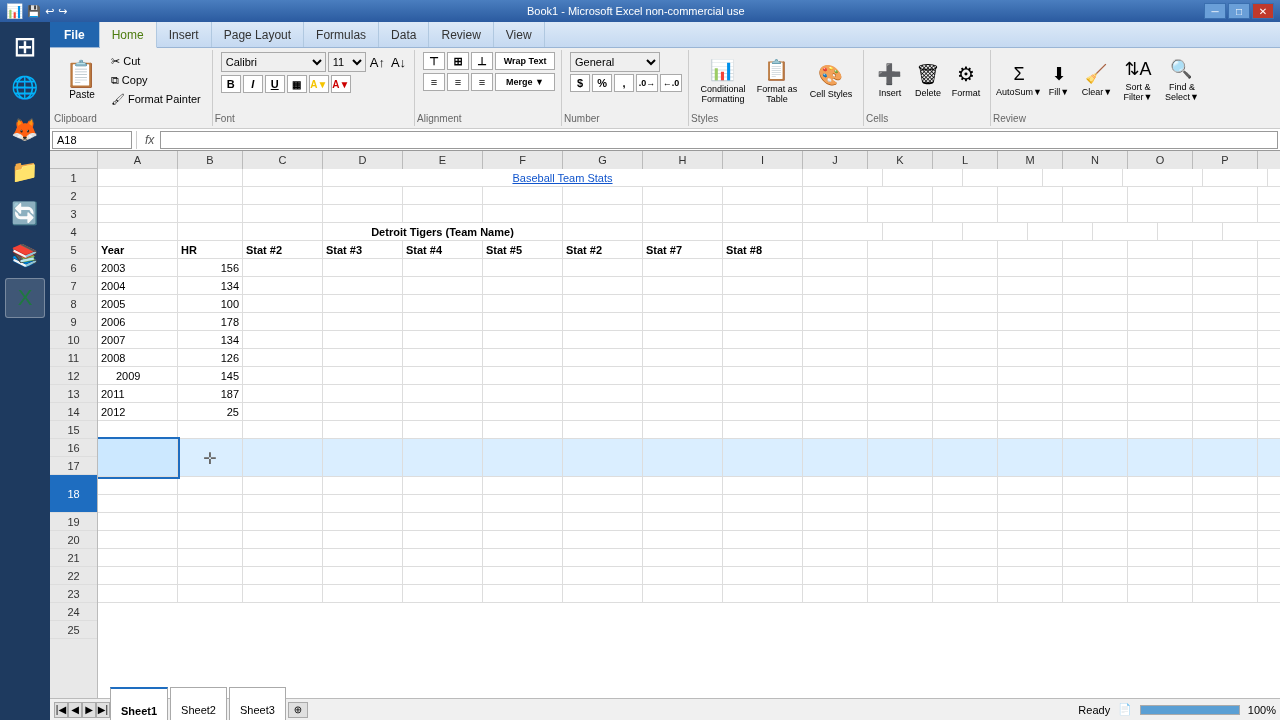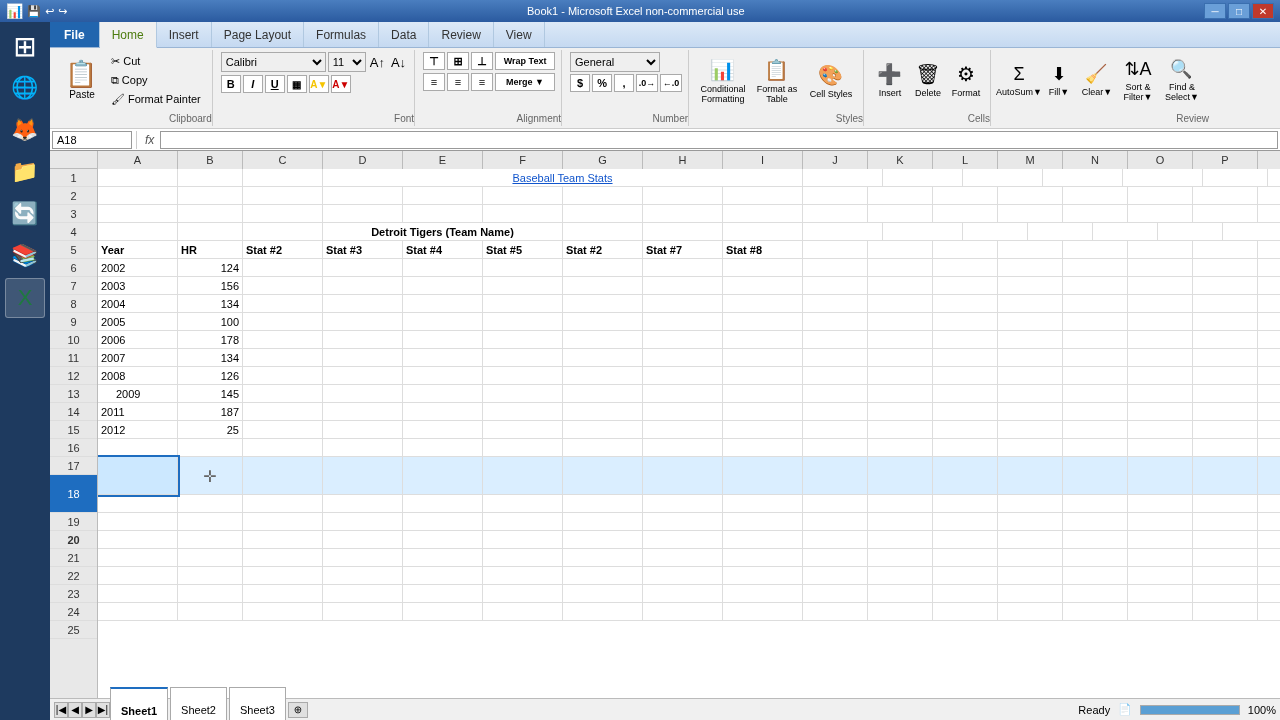--- a/index.html
+++ b/index.html
@@ -21,21 +21,21 @@
     .title-bar-controls { display: flex; gap: 2px; }
     .tb-btn { width: 22px; height: 16px; background: #6a9fd8; border: 1px solid #3a6faf; color: white; font-size: 10px; display: flex; align-items: center; justify-content: center; cursor: pointer; }
 
     
     .ribbon { background: #f0f0f0; border-bottom: 1px solid #ccc; }
     .ribbon-tabs { display: flex; background: linear-gradient(to bottom, #dce9f7, #c5d9f1); height: 26px; border-bottom: 1px solid #9ab5d5; }
     .ribbon-tab { padding: 4px 12px; font-size: 12px; cursor: pointer; display: flex; align-items: center; color: #333; border-right: 1px solid #b0c8e0; }
     .ribbon-tab.active { background: #f0f0f0; border-bottom: 1px solid #f0f0f0; margin-bottom: -1px; color: #4d7c0f; }
     .ribbon-content { display: flex; padding: 2px 4px; height: 80px; gap: 2px; }
     .ribbon-group { display: flex; flex-direction: column; border-right: 1px solid #ccc; padding: 2px 6px; position: relative; min-width: 60px; }
-    .ribbon-group-label { font-size: 10px; color: #666; text-align: right; position: absolute; bottom: 2px; left: 0; right: 0; }
+    .ribbon-group-label { font-size: 10px; color: #666; text-align: left; position: absolute; bottom: 2px; left: 0; right: 0; }
     .ribbon-group-content { display: flex; flex-direction: row; align-items: flex-start; gap: 2px; flex: 1; padding-bottom: 14px; }
     .ribbon-btn-large { display: flex; flex-direction: column; align-items: center; justify-content: center; width: 44px; height: 56px; cursor: pointer; border: 1px solid transparent; border-radius: 2px; font-size: 10px; gap: 2px; }
     .ribbon-btn-large .icon { font-size: 22px; line-height: 1; }
     .ribbon-btn-small { display: flex; align-items: center; gap: 3px; padding: 2px 4px; cursor: pointer; border: 1px solid transparent; border-radius: 2px; font-size: 11px; white-space: nowrap; height: 18px; }
     .ribbon-col { display: flex; flex-direction: column; gap: 1px; }
 
     
     .font-select { width: 105px; height: 20px; font-size: 11px; border: 1px solid #aaa; }
     .font-size-select { width: 38px; height: 20px; font-size: 11px; border: 1px solid #aaa; }
     .font-row { display: flex; gap: 2px; align-items: center; margin-bottom: 1px; }
@@ -306,21 +306,21 @@
               <div class="row-num" style="height: 18px; border-bottom: 1px solid rgb(221, 221, 221); font-size: 11px; text-align: center; display: flex; align-items: center; justify-content: center; color: rgb(51, 51, 51); background: rgb(232, 232, 232);">10</div>
               <div class="row-num" style="height: 18px; border-bottom: 1px solid rgb(221, 221, 221); font-size: 11px; text-align: center; display: flex; align-items: center; justify-content: center; color: rgb(51, 51, 51); background: rgb(232, 232, 232);">11</div>
               <div class="row-num" style="height: 18px; border-bottom: 1px solid rgb(221, 221, 221); font-size: 11px; text-align: center; display: flex; align-items: center; justify-content: center; color: rgb(51, 51, 51); background: rgb(232, 232, 232);">12</div>
               <div class="row-num" style="height: 18px; border-bottom: 1px solid rgb(221, 221, 221); font-size: 11px; text-align: center; display: flex; align-items: center; justify-content: center; color: rgb(51, 51, 51); background: rgb(232, 232, 232);">13</div>
               <div class="row-num" style="height: 18px; border-bottom: 1px solid rgb(221, 221, 221); font-size: 11px; text-align: center; display: flex; align-items: center; justify-content: center; color: rgb(51, 51, 51); background: rgb(232, 232, 232);">14</div>
               <div class="row-num" style="height: 18px; border-bottom: 1px solid rgb(221, 221, 221); font-size: 11px; text-align: center; display: flex; align-items: center; justify-content: center; color: rgb(51, 51, 51); background: rgb(232, 232, 232);">15</div>
               <div class="row-num" style="height: 18px; border-bottom: 1px solid rgb(221, 221, 221); font-size: 11px; text-align: center; display: flex; align-items: center; justify-content: center; color: rgb(51, 51, 51); background: rgb(232, 232, 232);">16</div>
               <div class="row-num" style="height: 18px; border-bottom: 1px solid rgb(221, 221, 221); font-size: 11px; text-align: center; display: flex; align-items: center; justify-content: center; color: rgb(51, 51, 51); background: rgb(232, 232, 232);">17</div>
               <div class="row-num selected" style="height: 38px; border-bottom: 1px solid rgb(221, 221, 221); font-size: 11px; text-align: center; display: flex; align-items: center; justify-content: center; color: white; background: rgb(30, 109, 192);">18</div>
               <div class="row-num" style="height: 18px; border-bottom: 1px solid rgb(221, 221, 221); font-size: 11px; text-align: center; display: flex; align-items: center; justify-content: center; color: rgb(51, 51, 51); background: rgb(232, 232, 232);">19</div>
-              <div class="row-num" style="height: 18px; border-bottom: 1px solid rgb(221, 221, 221); font-size: 11px; text-align: center; display: flex; align-items: center; justify-content: center; color: rgb(51, 51, 51); background: rgb(232, 232, 232); font-weight: bold;">20</div>
+              <div class="row-num" style="height: 18px; border-bottom: 1px solid rgb(221, 221, 221); font-size: 11px; text-align: center; display: flex; align-items: center; justify-content: center; color: rgb(51, 51, 51); background: rgb(232, 232, 232);">20</div>
               <div class="row-num" style="height: 18px; border-bottom: 1px solid rgb(221, 221, 221); font-size: 11px; text-align: center; display: flex; align-items: center; justify-content: center; color: rgb(51, 51, 51); background: rgb(232, 232, 232);">21</div>
               <div class="row-num" style="height: 18px; border-bottom: 1px solid rgb(221, 221, 221); font-size: 11px; text-align: center; display: flex; align-items: center; justify-content: center; color: rgb(51, 51, 51); background: rgb(232, 232, 232);">22</div>
               <div class="row-num" style="height: 18px; border-bottom: 1px solid rgb(221, 221, 221); font-size: 11px; text-align: center; display: flex; align-items: center; justify-content: center; color: rgb(51, 51, 51); background: rgb(232, 232, 232);">23</div>
               <div class="row-num" style="height: 18px; border-bottom: 1px solid rgb(221, 221, 221); font-size: 11px; text-align: center; display: flex; align-items: center; justify-content: center; color: rgb(51, 51, 51); background: rgb(232, 232, 232);">24</div>
               <div class="row-num" style="height: 18px; border-bottom: 1px solid rgb(221, 221, 221); font-size: 11px; text-align: center; display: flex; align-items: center; justify-content: center; color: rgb(51, 51, 51); background: rgb(232, 232, 232);">25</div>
             </div>
           <div id="grid-rows" style="flex:1; overflow:hidden;">
               <div class="grid-row" style="display: flex; height: 18px;">
                 <div style="width: 80px; min-width: 80px; height: 100%; border-right: 1px solid rgb(221, 221, 221); border-bottom: 1px solid rgb(221, 221, 221); font-size: 11px; padding: 0px 3px; overflow: hidden; white-space: nowrap; display: flex; align-items: center; cursor: cell; box-sizing: border-box;"></div>
                 <div style="width: 65px; min-width: 65px; height: 100%; border-right: 1px solid rgb(221, 221, 221); border-bottom: 1px solid rgb(221, 221, 221); font-size: 11px; padding: 0px 3px; overflow: hidden; white-space: nowrap; display: flex; align-items: center; cursor: cell; box-sizing: border-box;"></div>
@@ -399,39 +399,20 @@
                 <div style="width: 80px; min-width: 80px; height: 100%; border-right: 1px solid rgb(221, 221, 221); border-bottom: 1px solid rgb(221, 221, 221); font-size: 11px; padding: 0px 3px; overflow: hidden; white-space: nowrap; display: flex; align-items: center; cursor: cell; box-sizing: border-box; font-weight: bold;">Stat #7</div>
                 <div style="width: 80px; min-width: 80px; height: 100%; border-right: 1px solid rgb(221, 221, 221); border-bottom: 1px solid rgb(221, 221, 221); font-size: 11px; padding: 0px 3px; overflow: hidden; white-space: nowrap; display: flex; align-items: center; cursor: cell; box-sizing: border-box; font-weight: bold;">Stat #8</div>
                 <div style="width: 65px; min-width: 65px; height: 100%; border-right: 1px solid rgb(221, 221, 221); border-bottom: 1px solid rgb(221, 221, 221); font-size: 11px; padding: 0px 3px; overflow: hidden; white-space: nowrap; display: flex; align-items: center; cursor: cell; box-sizing: border-box; font-weight: bold;"></div>
                 <div style="width: 65px; min-width: 65px; height: 100%; border-right: 1px solid rgb(221, 221, 221); border-bottom: 1px solid rgb(221, 221, 221); font-size: 11px; padding: 0px 3px; overflow: hidden; white-space: nowrap; display: flex; align-items: center; cursor: cell; box-sizing: border-box; font-weight: bold;"></div>
                 <div style="width: 65px; min-width: 65px; height: 100%; border-right: 1px solid rgb(221, 221, 221); border-bottom: 1px solid rgb(221, 221, 221); font-size: 11px; padding: 0px 3px; overflow: hidden; white-space: nowrap; display: flex; align-items: center; cursor: cell; box-sizing: border-box; font-weight: bold;"></div>
                 <div style="width: 65px; min-width: 65px; height: 100%; border-right: 1px solid rgb(221, 221, 221); border-bottom: 1px solid rgb(221, 221, 221); font-size: 11px; padding: 0px 3px; overflow: hidden; white-space: nowrap; display: flex; align-items: center; cursor: cell; box-sizing: border-box; font-weight: bold;"></div>
                 <div style="width: 65px; min-width: 65px; height: 100%; border-right: 1px solid rgb(221, 221, 221); border-bottom: 1px solid rgb(221, 221, 221); font-size: 11px; padding: 0px 3px; overflow: hidden; white-space: nowrap; display: flex; align-items: center; cursor: cell; box-sizing: border-box; font-weight: bold;"></div>
                 <div style="width: 65px; min-width: 65px; height: 100%; border-right: 1px solid rgb(221, 221, 221); border-bottom: 1px solid rgb(221, 221, 221); font-size: 11px; padding: 0px 3px; overflow: hidden; white-space: nowrap; display: flex; align-items: center; cursor: cell; box-sizing: border-box; font-weight: bold;"></div>
                 <div style="width: 65px; min-width: 65px; height: 100%; border-right: 1px solid rgb(221, 221, 221); border-bottom: 1px solid rgb(221, 221, 221); font-size: 11px; padding: 0px 3px; overflow: hidden; white-space: nowrap; display: flex; align-items: center; cursor: cell; box-sizing: border-box; font-weight: bold;"></div>
                 <div style="width: 65px; min-width: 65px; height: 100%; border-right: 1px solid rgb(221, 221, 221); border-bottom: 1px solid rgb(221, 221, 221); font-size: 11px; padding: 0px 3px; overflow: hidden; white-space: nowrap; display: flex; align-items: center; cursor: cell; box-sizing: border-box; font-weight: bold;"></div>
-              </div>
-              <div class="grid-row" style="display: flex; height: 18px;">
-                <div style="width: 80px; min-width: 80px; height: 100%; border-right: 1px solid rgb(221, 221, 221); border-bottom: 1px solid rgb(221, 221, 221); font-size: 11px; padding: 0px 3px; overflow: hidden; white-space: nowrap; display: flex; align-items: center; cursor: cell; box-sizing: border-box;">2002</div>
-                <div style="width: 65px; min-width: 65px; height: 100%; border-right: 1px solid rgb(221, 221, 221); border-bottom: 1px solid rgb(221, 221, 221); font-size: 11px; padding: 0px 3px; overflow: hidden; white-space: nowrap; display: flex; align-items: center; cursor: cell; box-sizing: border-box; justify-content: flex-end;">124</div>
-                <div style="width: 80px; min-width: 80px; height: 100%; border-right: 1px solid rgb(221, 221, 221); border-bottom: 1px solid rgb(221, 221, 221); font-size: 11px; padding: 0px 3px; overflow: hidden; white-space: nowrap; display: flex; align-items: center; cursor: cell; box-sizing: border-box;"></div>
-                <div style="width: 80px; min-width: 80px; height: 100%; border-right: 1px solid rgb(221, 221, 221); border-bottom: 1px solid rgb(221, 221, 221); font-size: 11px; padding: 0px 3px; overflow: hidden; white-space: nowrap; display: flex; align-items: center; cursor: cell; box-sizing: border-box;"></div>
-                <div style="width: 80px; min-width: 80px; height: 100%; border-right: 1px solid rgb(221, 221, 221); border-bottom: 1px solid rgb(221, 221, 221); font-size: 11px; padding: 0px 3px; overflow: hidden; white-space: nowrap; display: flex; align-items: center; cursor: cell; box-sizing: border-box;"></div>
-                <div style="width: 80px; min-width: 80px; height: 100%; border-right: 1px solid rgb(221, 221, 221); border-bottom: 1px solid rgb(221, 221, 221); font-size: 11px; padding: 0px 3px; overflow: hidden; white-space: nowrap; display: flex; align-items: center; cursor: cell; box-sizing: border-box;"></div>
-                <div style="width: 80px; min-width: 80px; height: 100%; border-right: 1px solid rgb(221, 221, 221); border-bottom: 1px solid rgb(221, 221, 221); font-size: 11px; padding: 0px 3px; overflow: hidden; white-space: nowrap; display: flex; align-items: center; cursor: cell; box-sizing: border-box;"></div>
-                <div style="width: 80px; min-width: 80px; height: 100%; border-right: 1px solid rgb(221, 221, 221); border-bottom: 1px solid rgb(221, 221, 221); font-size: 11px; padding: 0px 3px; overflow: hidden; white-space: nowrap; display: flex; align-items: center; cursor: cell; box-sizing: border-box;"></div>
-                <div style="width: 80px; min-width: 80px; height: 100%; border-right: 1px solid rgb(221, 221, 221); border-bottom: 1px solid rgb(221, 221, 221); font-size: 11px; padding: 0px 3px; overflow: hidden; white-space: nowrap; display: flex; align-items: center; cursor: cell; box-sizing: border-box;"></div>
-                <div style="width: 65px; min-width: 65px; height: 100%; border-right: 1px solid rgb(221, 221, 221); border-bottom: 1px solid rgb(221, 221, 221); font-size: 11px; padding: 0px 3px; overflow: hidden; white-space: nowrap; display: flex; align-items: center; cursor: cell; box-sizing: border-box;"></div>
-                <div style="width: 65px; min-width: 65px; height: 100%; border-right: 1px solid rgb(221, 221, 221); border-bottom: 1px solid rgb(221, 221, 221); font-size: 11px; padding: 0px 3px; overflow: hidden; white-space: nowrap; display: flex; align-items: center; cursor: cell; box-sizing: border-box;"></div>
-                <div style="width: 65px; min-width: 65px; height: 100%; border-right: 1px solid rgb(221, 221, 221); border-bottom: 1px solid rgb(221, 221, 221); font-size: 11px; padding: 0px 3px; overflow: hidden; white-space: nowrap; display: flex; align-items: center; cursor: cell; box-sizing: border-box;"></div>
-                <div style="width: 65px; min-width: 65px; height: 100%; border-right: 1px solid rgb(221, 221, 221); border-bottom: 1px solid rgb(221, 221, 221); font-size: 11px; padding: 0px 3px; overflow: hidden; white-space: nowrap; display: flex; align-items: center; cursor: cell; box-sizing: border-box;"></div>
-                <div style="width: 65px; min-width: 65px; height: 100%; border-right: 1px solid rgb(221, 221, 221); border-bottom: 1px solid rgb(221, 221, 221); font-size: 11px; padding: 0px 3px; overflow: hidden; white-space: nowrap; display: flex; align-items: center; cursor: cell; box-sizing: border-box;"></div>
-                <div style="width: 65px; min-width: 65px; height: 100%; border-right: 1px solid rgb(221, 221, 221); border-bottom: 1px solid rgb(221, 221, 221); font-size: 11px; padding: 0px 3px; overflow: hidden; white-space: nowrap; display: flex; align-items: center; cursor: cell; box-sizing: border-box;"></div>
-                <div style="width: 65px; min-width: 65px; height: 100%; border-right: 1px solid rgb(221, 221, 221); border-bottom: 1px solid rgb(221, 221, 221); font-size: 11px; padding: 0px 3px; overflow: hidden; white-space: nowrap; display: flex; align-items: center; cursor: cell; box-sizing: border-box;"></div>
-                <div style="width: 65px; min-width: 65px; height: 100%; border-right: 1px solid rgb(221, 221, 221); border-bottom: 1px solid rgb(221, 221, 221); font-size: 11px; padding: 0px 3px; overflow: hidden; white-space: nowrap; display: flex; align-items: center; cursor: cell; box-sizing: border-box;"></div>
               </div>
               <div class="grid-row" style="display: flex; height: 18px;">
                 <div style="width: 80px; min-width: 80px; height: 100%; border-right: 1px solid rgb(221, 221, 221); border-bottom: 1px solid rgb(221, 221, 221); font-size: 11px; padding: 0px 3px; overflow: hidden; white-space: nowrap; display: flex; align-items: center; cursor: cell; box-sizing: border-box;">2003</div>
                 <div style="width: 65px; min-width: 65px; height: 100%; border-right: 1px solid rgb(221, 221, 221); border-bottom: 1px solid rgb(221, 221, 221); font-size: 11px; padding: 0px 3px; overflow: hidden; white-space: nowrap; display: flex; align-items: center; cursor: cell; box-sizing: border-box; justify-content: flex-end;">156</div>
                 <div style="width: 80px; min-width: 80px; height: 100%; border-right: 1px solid rgb(221, 221, 221); border-bottom: 1px solid rgb(221, 221, 221); font-size: 11px; padding: 0px 3px; overflow: hidden; white-space: nowrap; display: flex; align-items: center; cursor: cell; box-sizing: border-box;"></div>
                 <div style="width: 80px; min-width: 80px; height: 100%; border-right: 1px solid rgb(221, 221, 221); border-bottom: 1px solid rgb(221, 221, 221); font-size: 11px; padding: 0px 3px; overflow: hidden; white-space: nowrap; display: flex; align-items: center; cursor: cell; box-sizing: border-box;"></div>
                 <div style="width: 80px; min-width: 80px; height: 100%; border-right: 1px solid rgb(221, 221, 221); border-bottom: 1px solid rgb(221, 221, 221); font-size: 11px; padding: 0px 3px; overflow: hidden; white-space: nowrap; display: flex; align-items: center; cursor: cell; box-sizing: border-box;"></div>
                 <div style="width: 80px; min-width: 80px; height: 100%; border-right: 1px solid rgb(221, 221, 221); border-bottom: 1px solid rgb(221, 221, 221); font-size: 11px; padding: 0px 3px; overflow: hidden; white-space: nowrap; display: flex; align-items: center; cursor: cell; box-sizing: border-box;"></div>
                 <div style="width: 80px; min-width: 80px; height: 100%; border-right: 1px solid rgb(221, 221, 221); border-bottom: 1px solid rgb(221, 221, 221); font-size: 11px; padding: 0px 3px; overflow: hidden; white-space: nowrap; display: flex; align-items: center; cursor: cell; box-sizing: border-box;"></div>
                 <div style="width: 80px; min-width: 80px; height: 100%; border-right: 1px solid rgb(221, 221, 221); border-bottom: 1px solid rgb(221, 221, 221); font-size: 11px; padding: 0px 3px; overflow: hidden; white-space: nowrap; display: flex; align-items: center; cursor: cell; box-sizing: border-box;"></div>

